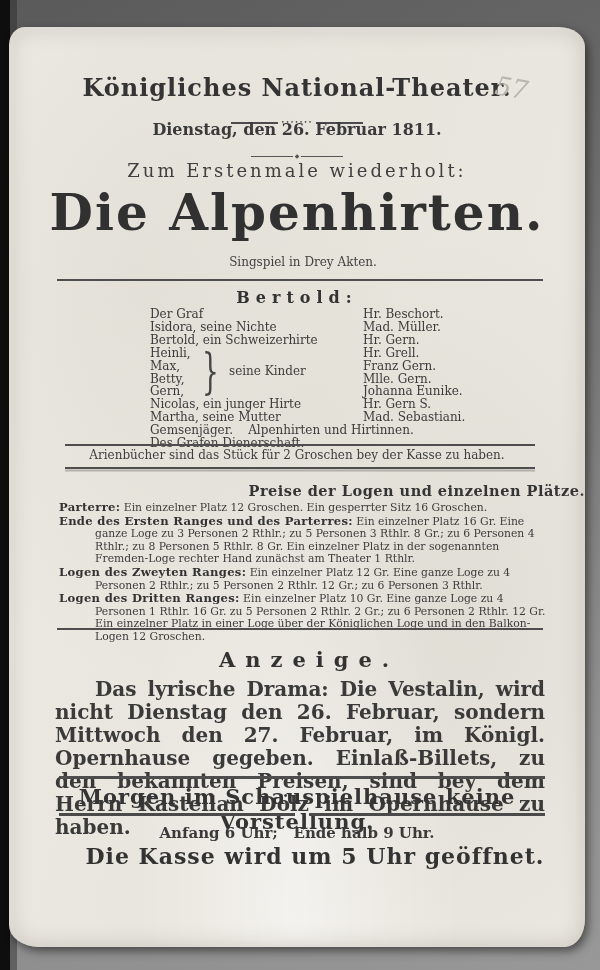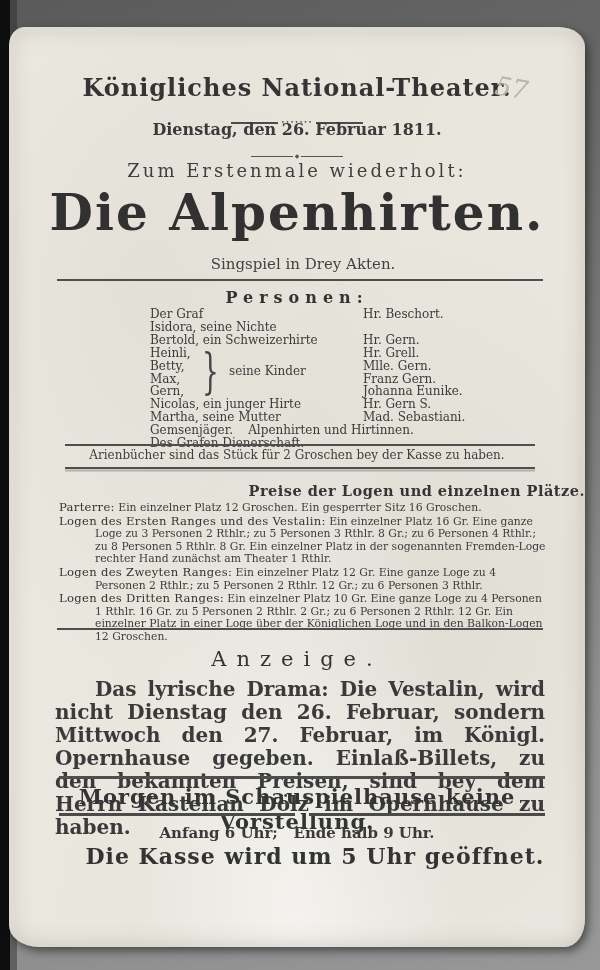--- a/index.html
+++ b/index.html
@@ -29,21 +29,21 @@
   .theater-name { top:46px; font-size:24px; font-weight:bold; letter-spacing:1px; color:#343434; }
   .orn1 { top:86px; left:50%; transform:translateX(-50%); width:132px; display:flex; align-items:center; gap:3px; }
   .orn1::before,.orn1::after { content:""; flex:1; height:2px; background:#4c4c4c; }
   .orn1 .beads::before { content:"•••••••"; font-size:6px; letter-spacing:1px; color:#4c4c4c; position:relative; top:-4px; }
   .date-line { top:93px; font-size:16px; font-weight:bold; color:#3a3a3a; }
   .orn2 { top:120px; left:50%; transform:translateX(-50%); width:92px; display:flex; align-items:center; gap:2px; }
   .orn2::before,.orn2::after { content:""; flex:1; height:1.5px; background:#555; }
   .orn2 .dia::before { content:"◆"; font-size:6px; color:#555; position:relative; top:-4.5px; }
   .premiere { top:133px; font-size:18px; letter-spacing:3px; color:#3f3f3f; }
   .play-title { top:156px; font-size:50px; font-weight:bold; letter-spacing:2px; color:#313131; }
-  .subtitle { top:228px; font-size:15px; color:#424242;padding-left:12px; }
+  .subtitle { top:228px; font-size:12px; color:#424242;padding-left:12px; }
 
   .rule { position:absolute; background:#4e4e4e; }
   .rule-1 { top:252px; left:48px; width:486px; height:2px; }
 
   .cast-heading { top:261px; font-size:16px; font-weight:bold; letter-spacing:6px; color:#333; }
   .cast-table { top:281px; left:141px; width:400px; font-size:12px; line-height:12.9px; }
   .cast-row { display:flex; }
   .cast-role { width:213px; white-space:pre-wrap; }
   .cast-performer { flex:1; }
   .ensemble { white-space:pre-wrap; }
@@ -51,24 +51,24 @@
            transform:scaleX(.55); transform-origin:left center; }
   .children-label { top:337px; left:220px; font-size:12px; color:#3d3d3d; }
 
   .rule-2 { top:417px; left:56px; width:470px; height:1.5px; }
   .arienbuecher { top:421px; font-size:12px; color:#3e3e3e; }
   .rule-3 { top:440px; left:56px; width:470px; height:1.5px; box-shadow:0 2.5px 0 rgba(80,80,80,.35); }
 
   .prices-heading { top:455px; font-size:14.5px; font-weight:bold; letter-spacing:.5px; color:#353535;text-align:right; }
   .prices-body { top:474px; left:50px; width:488px; font-size:10.8px; line-height:12.6px; color:#3c3c3c; }
   .price-entry { padding-left:36px; text-indent:-36px; }
-  .price-lead { font-weight:normal; font-size:11.6px; letter-spacing:.3px; color:#333; }
+  .price-lead { font-weight:bold; font-size:11.6px; letter-spacing:.3px; color:#333; }
 
   .rule-4 { top:601px; left:48px; width:486px; height:1.5px; }
-  .anzeige-heading { top:620px; font-size:21px; font-weight:normal; letter-spacing:10px; color:#333; }
+  .anzeige-heading { top:620px; font-size:21px; font-weight:bold; letter-spacing:10px; color:#333;margin-left:12px; }
   .anzeige-body { top:651px; left:46px; width:490px; font-size:20px; line-height:23px; font-weight:bold;
                   text-align:justify; text-indent:40px; color:#3a3a3a; }
 
   .rule-5 { top:749px; left:50px; width:486px; height:2.5px; }
   .no-performance { top:757px; font-size:21px; font-weight:bold; letter-spacing:1px; color:#343434; }
   .rule-6 { top:786px; left:50px; width:486px; display:flex; }
   .rule-6 span { height:3px; background:#4a4a4a; flex:1; }
   .rule-6 .gap { flex:0 0 14px; background:transparent; }
 
   .times { top:797px; font-size:15px; font-weight:bold; white-space:pre-wrap; color:#3a3a3a; }
@@ -91,45 +91,46 @@
   <div class="abs c date-line">Dienstag, den 26. Februar 1811.</div>
   <div class="abs orn2">
       <span class="dia"></span>
     </div>
   <div class="abs c premiere">Zum Erstenmale wiederholt:</div>
   <div class="abs c play-title">Die Alpenhirten.</div>
   <div class="abs c subtitle">Singspiel in Drey Akten.</div>
 
   <div class="rule rule-1"></div>
 
-  <div class="abs c cast-heading">Personen:</div>
+  <div class="abs c cast-heading">Bertold:</div>
 
   <div class="abs cast-table">
     <div class="cast-row">
       <span class="cast-role">Der Graf</span>
       <span class="cast-performer">Hr. Beschort.</span>
     </div>
     <div class="cast-row">
       <span class="cast-role">Isidora, seine Nichte</span>
+      <span class="cast-performer">Mad. Müller.</span>
     </div>
     <div class="cast-row">
       <span class="cast-role">Bertold, ein Schweizerhirte</span>
       <span class="cast-performer">Hr. Gern.</span>
     </div>
     <div class="cast-row">
       <span class="cast-role">Heinli,</span>
       <span class="cast-performer">Hr. Grell.</span>
     </div>
     <div class="cast-row">
+      <span class="cast-role">Max,</span>
+      <span class="cast-performer">Franz Gern.</span>
+    </div>
+    <div class="cast-row">
       <span class="cast-role">Betty,</span>
       <span class="cast-performer">Mlle. Gern.</span>
-    </div>
-    <div class="cast-row">
-      <span class="cast-role">Max,</span>
-      <span class="cast-performer">Franz Gern.</span>
     </div>
     <div class="cast-row">
       <span class="cast-role">Gern,</span>
       <span class="cast-performer">Johanna Eunike.</span>
     </div>
     <div class="cast-row">
       <span class="cast-role">Nicolas, ein junger Hirte</span>
       <span class="cast-performer">Hr. Gern S.</span>
     </div>
     <div class="cast-row">
@@ -144,21 +145,21 @@
   <div class="abs children-label">seine Kinder</div>
 
   <div class="rule rule-2"></div>
   <div class="abs c arienbuecher">Arienbücher sind das Stück für 2 Groschen bey der Kasse zu haben.</div>
   <div class="rule rule-3"></div>
 
   <div class="abs c prices-heading">Preise der Logen und einzelnen Plätze.</div>
 
   <div class="abs prices-body">
     <p class="price-entry"><span class="price-lead">Parterre:</span> <span>Ein einzelner Platz 12 Groschen.  Ein gesperrter Sitz 16 Groschen.</span></p>
-    <p class="price-entry"><span class="price-lead">Logen des Ersten Ranges und des Vestalin:</span> <span>Ein einzelner Platz 16 Gr.  Eine ganze Loge zu 3 Personen 2 Rthlr.; zu 5 Personen 3 Rthlr. 8 Gr.; zu 6 Personen 4 Rthlr.; zu 8 Personen 5 Rthlr. 8 Gr.  Ein einzelner Platz in der sogenannten Fremden-Loge rechter Hand zunächst am Theater 1 Rthlr.</span></p>
+    <p class="price-entry"><span class="price-lead">Ende des Ersten Ranges und des Parterres:</span> <span>Ein einzelner Platz 16 Gr.  Eine ganze Loge zu 3 Personen 2 Rthlr.; zu 5 Personen 3 Rthlr. 8 Gr.; zu 6 Personen 4 Rthlr.; zu 8 Personen 5 Rthlr. 8 Gr.  Ein einzelner Platz in der sogenannten Fremden-Loge rechter Hand zunächst am Theater 1 Rthlr.</span></p>
     <p class="price-entry"><span class="price-lead">Logen des Zweyten Ranges:</span> <span>Ein einzelner Platz 12 Gr.  Eine ganze Loge zu 4 Personen 2 Rthlr.; zu 5 Personen 2 Rthlr. 12 Gr.; zu 6 Personen 3 Rthlr.</span></p>
     <p class="price-entry"><span class="price-lead">Logen des Dritten Ranges:</span> <span>Ein einzelner Platz 10 Gr.  Eine ganze Loge zu 4 Personen 1 Rthlr. 16 Gr. zu 5 Personen 2 Rthlr. 2 Gr.; zu 6 Personen 2 Rthlr. 12 Gr.  Ein einzelner Platz in einer Loge über der Königlichen Loge und in den Balkon-Logen 12 Groschen.</span></p>
   </div>
 
   <div class="rule rule-4"></div>
   <div class="abs c anzeige-heading">Anzeige.</div>
   <div class="abs anzeige-body">Das lyrische Drama: Die Vestalin, wird nicht Dienstag den 26. Februar, sondern Mittwoch den 27. Februar, im Königl. Opernhause gegeben.  Einlaß-Billets, zu den bekannten Preisen, sind bey dem Herrn Kastellan Dölz im Opernhause zu haben.</div>
 
   <div class="rule rule-5"></div>
   <div class="abs c no-performance">Morgen im Schauspielhause keine Vorstellung.</div>

